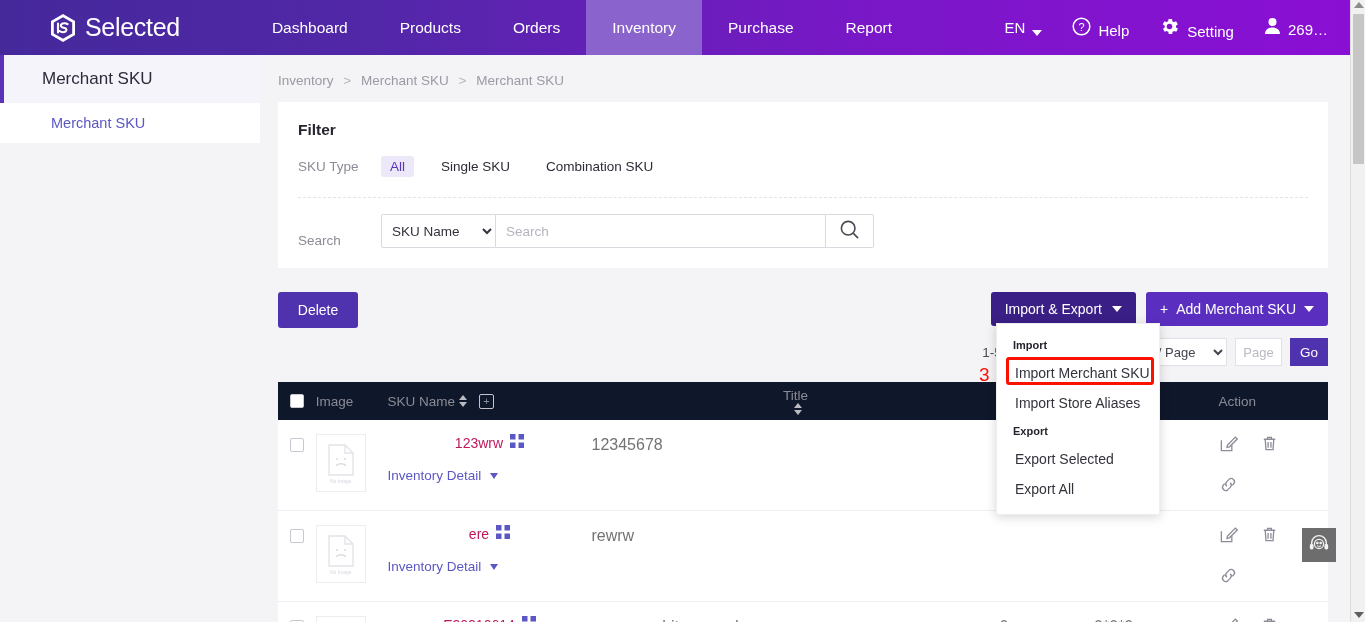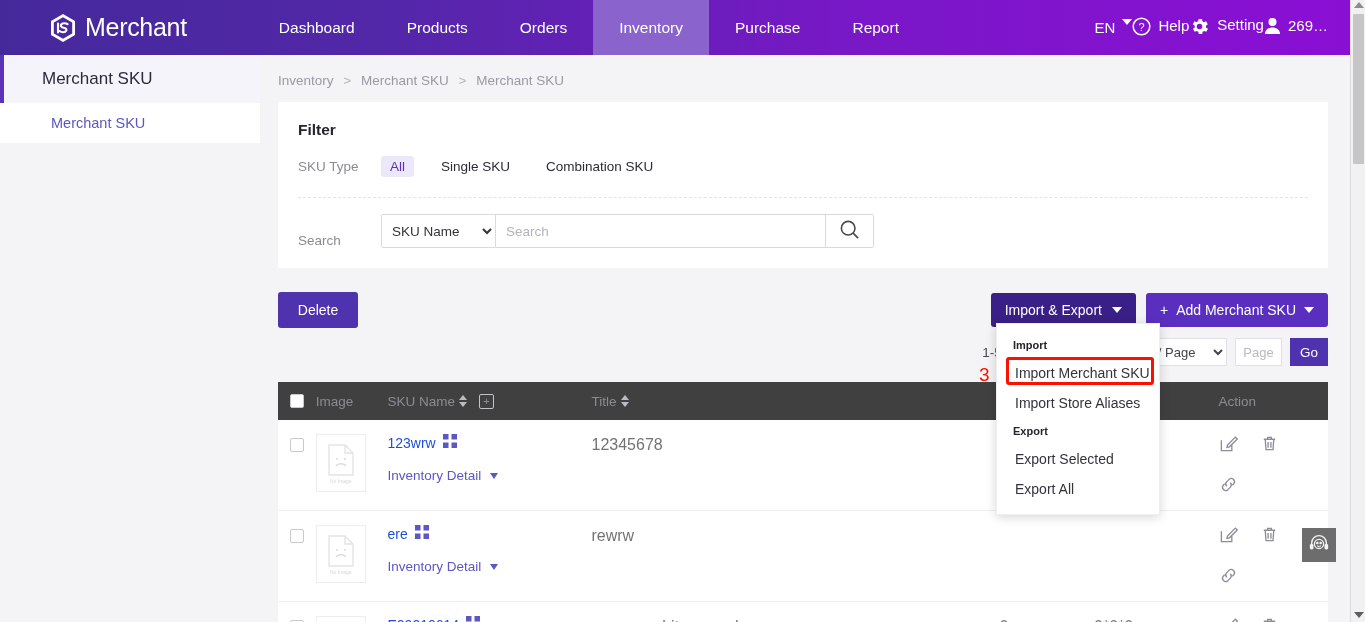--- a/index.html
+++ b/index.html
@@ -21,21 +21,21 @@
   .logo-wrap { display:flex; align-items:center; margin-left:49px; }
   .logo-mark { width:28px; height:30px; position:relative; }
   .logo-text { color:#fff; font-size:25px; letter-spacing:-0.3px; margin-left:8px; font-weight:400; }
   .nav-items { display:flex; align-items:center; height:55px; margin-left:66px; }
   .nav-item {
     color:#fff; font-size:15.5px; height:55px; display:flex; align-items:center;
     padding: 0 26px; cursor:pointer; white-space:nowrap;
   }
   .nav-item.active { background:#8a63cc; }
   .nav-right { display:flex; align-items:center; margin-left:auto; margin-right:22px; }
-  .nav-right-item { color:#fff; font-size:15px; display:flex; align-items:flex-start; gap:7px; cursor:pointer; white-space:nowrap;}
+  .nav-right-item { color:#fff; font-size:15px; display:flex; align-items:flex-end; gap:7px; margin-left:30px; cursor:pointer; white-space:nowrap;}
   .caret-dn { width:0;height:0;border-left:5px solid transparent;border-right:5px solid transparent;border-top:6px solid #fff; display:inline-block; }
 
   
   .pagescroll { position:absolute; top:0; right:0; width:15px; height:622px; background:#f1f1f1; border-left:1px solid #dcdcdc; }
   .pagescroll .arrow-up { position:absolute; top:2px; left:3px; width:0;height:0;border-left:5px solid transparent;border-right:5px solid transparent;border-bottom:6px solid #8c8c8c;}
   .pagescroll .arrow-dn { position:absolute; bottom:4px; left:3px; width:0;height:0;border-left:5px solid transparent;border-right:5px solid transparent;border-top:6px solid #5e5e5e;}
   .pagescroll .thumb { position:absolute; top:14px; left:2px; width:11px; height:150px; background:#c6c6c6; border-radius:1px;}
 
   
   .sidebar { position:absolute; top:55px; left:0; width:260px; height:567px; background:#f4f4f6; }
@@ -71,58 +71,58 @@
     height:34px; width:330px; border:1px solid #d9d9e0; border-left:none; padding:0 10px;
     font-size:13.5px; color:#33333d; outline:none; font-family:"Liberation Sans",sans-serif;
   }
   .search-input::placeholder { color:#b4b4bd; }
   .search-btn {
     height:34px; width:48px; border:1px solid #d9d9e0; border-left:none; background:#fff;
     display:flex; align-items:center; justify-content:center; cursor:pointer; border-radius:0 2px 2px 0;
   }
 
   
-  .btn-row { margin:24px 22px 0 18px; display:flex; align-items:center; position:relative; height:36px;}
+  .btn-row { margin:24px 22px 0 18px; display:flex; align-items:flex-start; position:relative; height:36px;}
   .btn { border:none; cursor:pointer; font-family:"Liberation Sans",sans-serif; border-radius:3px; }
   .btn-delete { background:#4f32ae; color:#fff; font-size:14px; height:36px; width:80px; }
   .btn-group { margin-left:auto; display:flex; gap:10px; }
   .btn-impexp { background:#3a1f86; color:#fff; font-size:14px; height:34px; padding:0 14px; display:flex; align-items:center; gap:10px;}
   .btn-add { background:#5a2fc0; color:#fff; font-size:14px; height:34px; padding:0 14px; display:flex; align-items:center; gap:8px;}
 
   
   .pag-row { margin:10px 22px 0 18px; display:flex; align-items:center; justify-content:flex-end; gap:8px; height:28px;}
   .pag-text { font-size:13.5px; color:#4a4a55; margin-right:4px;}
   .pag-btn { width:28px;height:28px;border:1px solid #e0e0e6;background:#fff;display:flex;align-items:center;justify-content:center;color:#b9b9c2;font-size:13px;cursor:pointer;}
   .pag-sel { height:28px; width:85px; border:1px solid #e0e0e6; background:#fff; font-size:13px; color:#44444e; font-family:"Liberation Sans",sans-serif;}
   .pag-inp { height:28px; width:47px; border:1px solid #e0e0e6; text-align:center; font-size:13px; outline:none; font-family:"Liberation Sans",sans-serif;}
   .pag-inp::placeholder{color:#b9b9c2;}
   .pag-go { height:28px; width:38px; background:#4f32ae; color:#fff; border:none; font-size:13.5px; cursor:pointer;}
 
   
   .table { margin:16px 22px 0 18px; background:#fff; }
-  .thead { display:flex; align-items:center; height:38px; background:#404040; color:#8b8b95; font-size:13.5px; }
+  .thead { display:flex; align-items:center; height:38px; background:#0f172a; color:#8b8b95; font-size:13.5px; }
   .tr { display:flex; border-bottom:1px solid #eeeef2; background:#fff; }
   .c-chk { width:38px; display:flex; justify-content:center; padding-top:0; }
   .c-img { width:72px; }
   .c-sku { width:205px; }
-  .c-title { width:410px; }
+  .c-title { width:410px;flex-direction:column; }
   .c-qty { width:95px; text-align:left; }
   .c-size { width:125px; }
   .c-act { width:110px; }
   .thead .c-chk, .thead .c-img, .thead .c-sku, .thead .c-title, .thead .c-qty, .thead .c-size, .thead .c-act { display:flex; align-items:center; }
   .chkbox { width:14px;height:14px;border:1px solid #c8c8d0;background:#fff;border-radius:2px;cursor:pointer;}
   .sorter { display:inline-flex; flex-direction:column; margin-left:4px; line-height:0; }
   .sorter i { display:block; width:0;height:0;border-left:4px solid transparent;border-right:4px solid transparent; }
   .sorter .up { border-bottom:5px solid #bbbbc4; margin-bottom:2px;}
   .sorter .dn { border-top:5px solid #bbbbc4; }
   .plusbox { width:15px;height:15px;border:1px solid #c3c3cc;color:#8b8b95;font-size:11px;display:flex;align-items:center;justify-content:center;margin-left:12px;cursor:pointer;border-radius:2px;}
 
   .row-body { padding:14px 0 12px 0; display:flex; width:100%; }
   .noimg { width:50px;height:58px;border:1px solid #ececf1;display:flex;align-items:center;justify-content:center;flex-direction:column;color:#d7d7df;}
-  .sku-name { font-size:14px; color:#1d4ed8; display:flex; align-items:center; gap:7px; }
+  .sku-name { font-size:14px; color:#be185d; display:flex; align-items:center; gap:7px;justify-content:center; }
   .qr-ico { display:inline-block; }
   .inv-detail { color:#5b57c4; font-size:13.5px; margin-top:17px; display:flex; align-items:center; gap:9px; cursor:pointer;}
   .chev { width:0;height:0;border-left:4.5px solid transparent;border-right:4.5px solid transparent;border-top:6px solid #5b57c4; }
   .cell-txt { font-size:16px; color:#737373; padding-top:2px;}
   .act-icons { display:flex; gap:22px; }
   .act-row2 { margin-top:18px; }
   .ico-btn { cursor:pointer; }
 
   
   .dropdown {
@@ -144,21 +144,21 @@
 
   <div class="topnav">
     <div class="logo-wrap">
       <span class="logo-mark">
         <svg width="28" height="30" viewBox="0 0 28 30">
           <path d="M14 1 L26 8 L26 22 L14 29 L2 22 L2 8 Z" fill="#fff"></path>
           <path d="M14 4.2 L23.2 9.5 L23.2 20.5 L14 25.8 L4.8 20.5 L4.8 9.5 Z" fill="#4b2a9e"></path>
           <path d="M9 10.5 L9 19.5 M18.6 11.2 C16.8 9.8 13.2 9.8 12.1 11.6 C11.2 13.2 12.6 14.4 14.6 14.7 C16.8 15.1 18 16.2 17.2 17.8 C16.2 19.6 12.4 19.6 10.6 18" stroke="#fff" stroke-width="2.1" fill="none" stroke-linecap="round"></path>
         </svg>
       </span>
-      <span class="logo-text">Merchant</span>
+      <span class="logo-text">Selected</span>
     </div>
     <div class="nav-items">
       <div class="nav-item">Dashboard</div>
       <div class="nav-item">Products</div>
       <div class="nav-item">Orders</div>
       <div class="nav-item active">Inventory</div>
       <div class="nav-item">Purchase</div>
       <div class="nav-item">Report</div>
     </div>
     <div class="nav-right">

